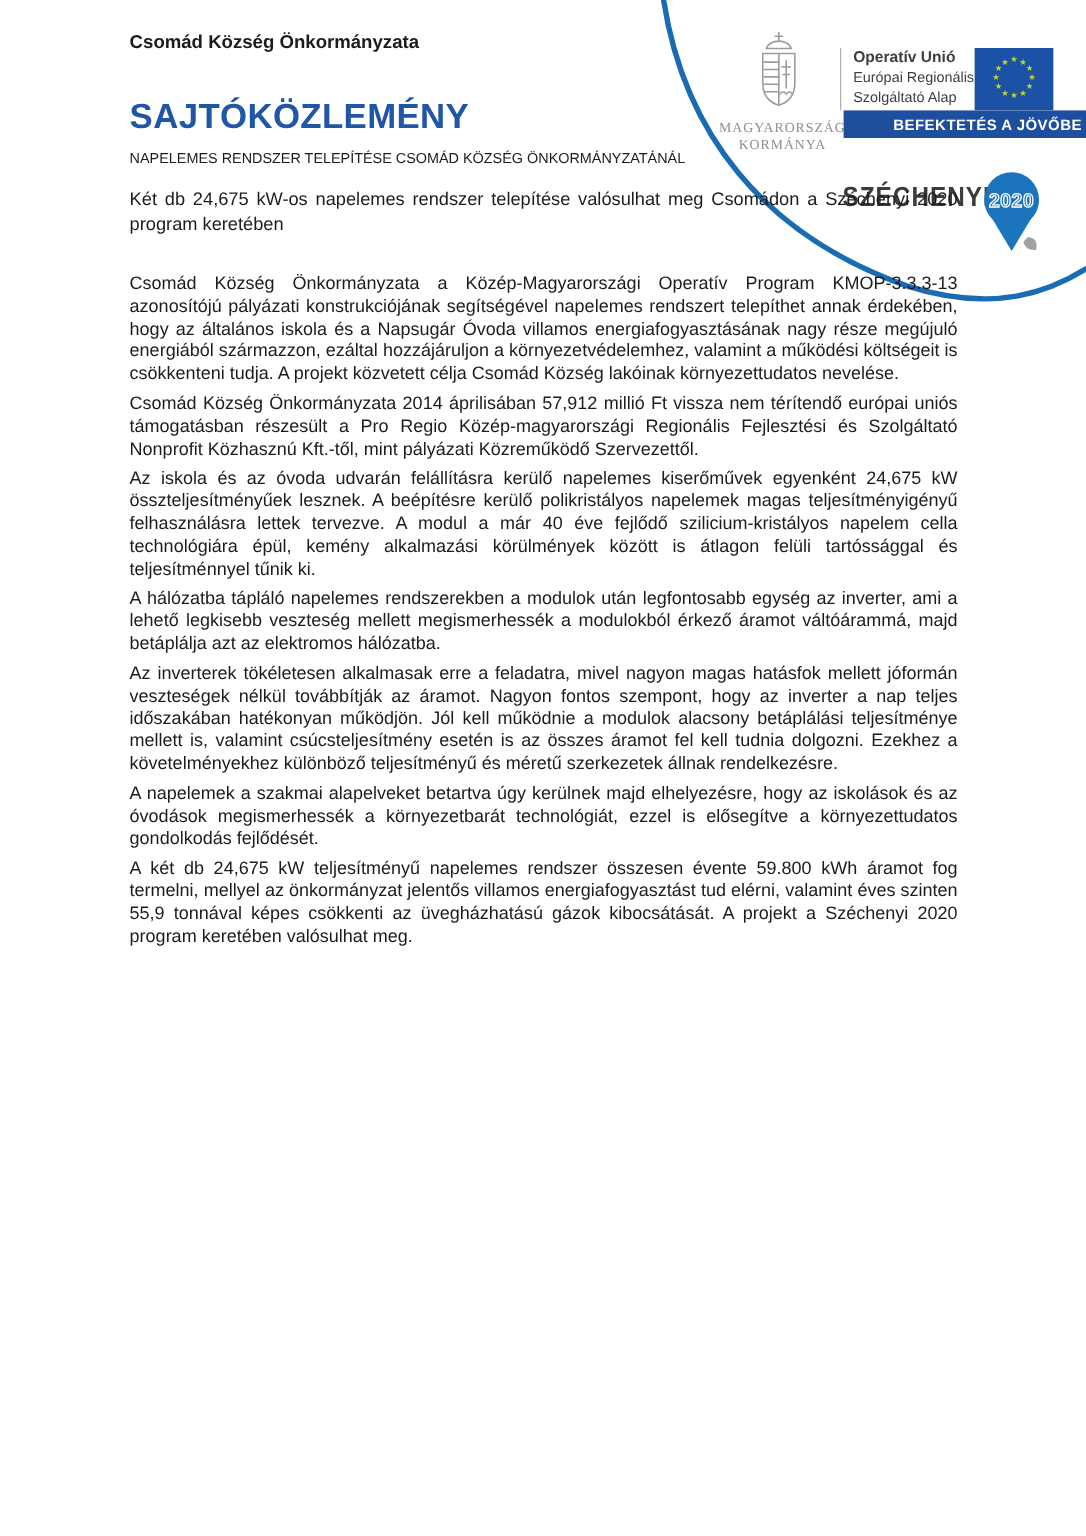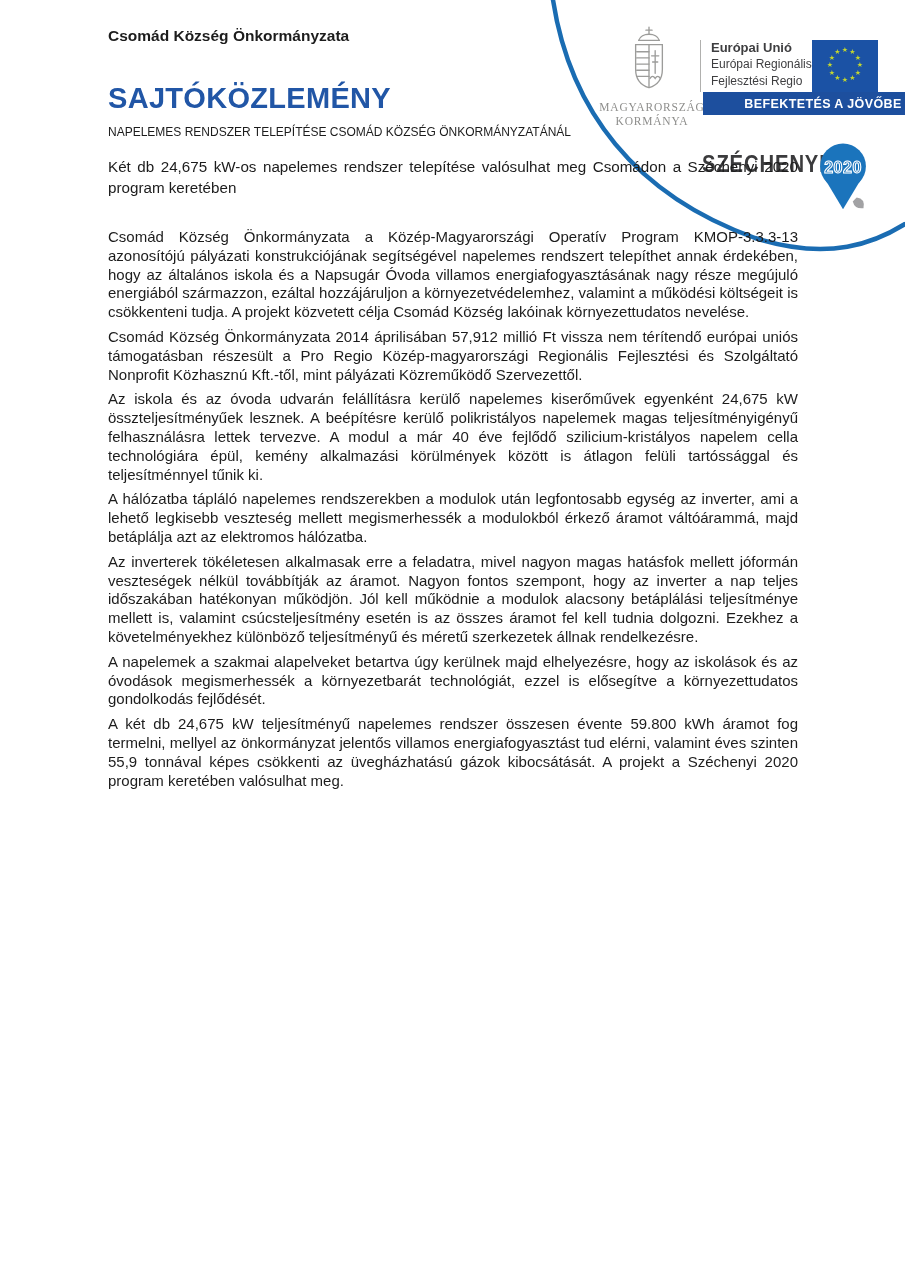--- a/index.html
+++ b/index.html
@@ -115,23 +115,23 @@
       <path d="M23,53 q2.5,-4 5,0 q2.5,-4 5,0"></path>
     </g>
   </svg>
   <div class="gov-label">
     <div>MAGYARORSZÁG</div>
     <div>KORMÁNYA</div>
   </div>
 
   <div class="eu-divider"></div>
   <div class="eu-text">
-    <div class="eu-line1">Európai Unió</div>
+    <div class="eu-line1">Operatív Unió</div>
     <div>Európai Regionális</div>
-    <div>Fejlesztési Regio</div>
+    <div>Szolgáltató Alap</div>
   </div>
 
   <svg class="eu-flag" viewBox="0 0 66 52">
     <rect x="0" y="0" width="66" height="52" fill="#1b52a5"></rect>
     <g fill="#c3d62f" font-size="7" text-anchor="middle" dominant-baseline="central" font-family="DejaVu Sans, sans-serif">
       <text x="33" y="10">★</text>
       <text x="40.5" y="12">★</text>
       <text x="46" y="17.5">★</text>
       <text x="48" y="25">★</text>
       <text x="46" y="32.5">★</text>

